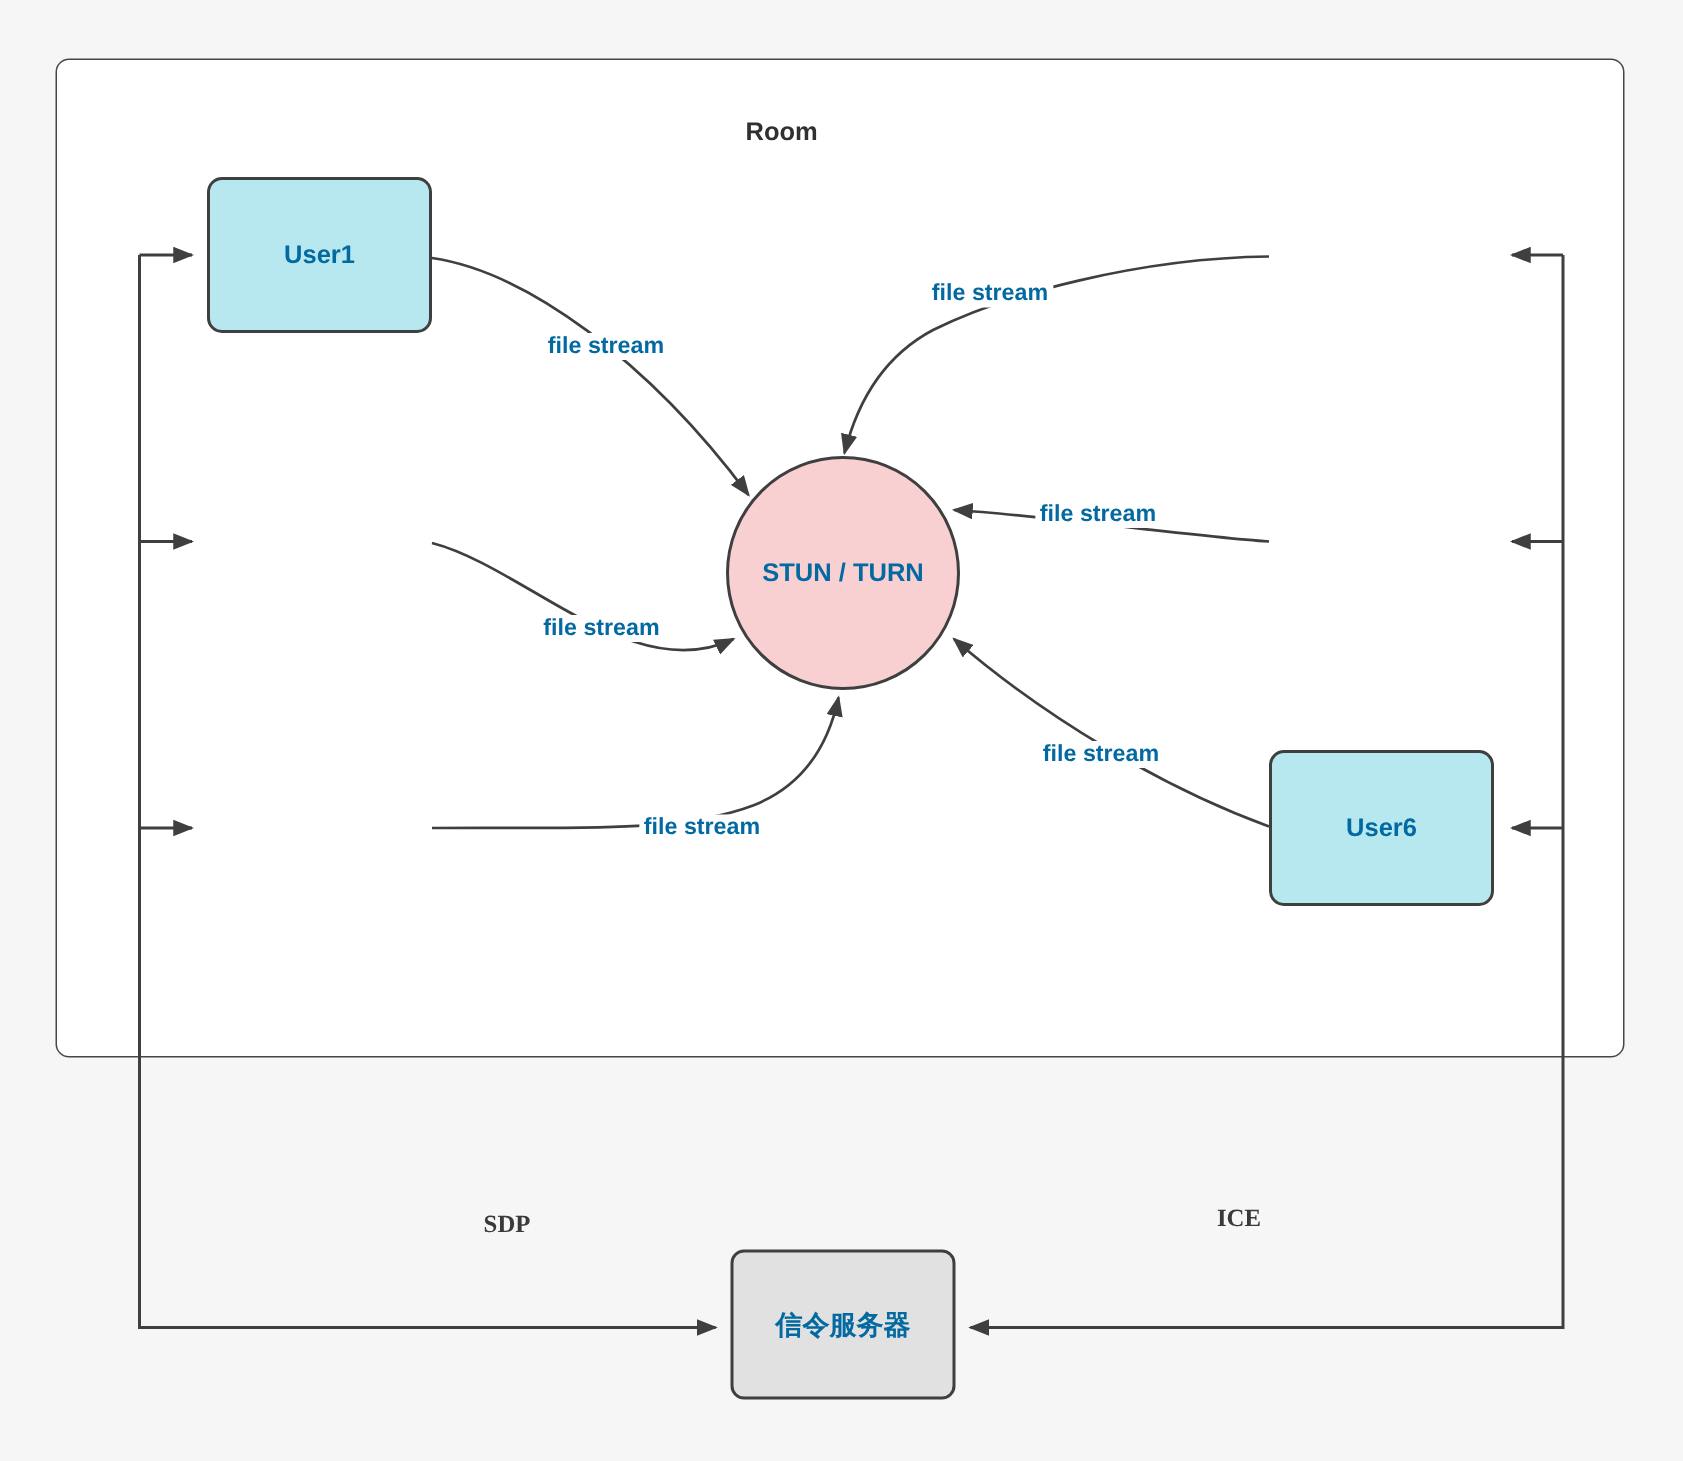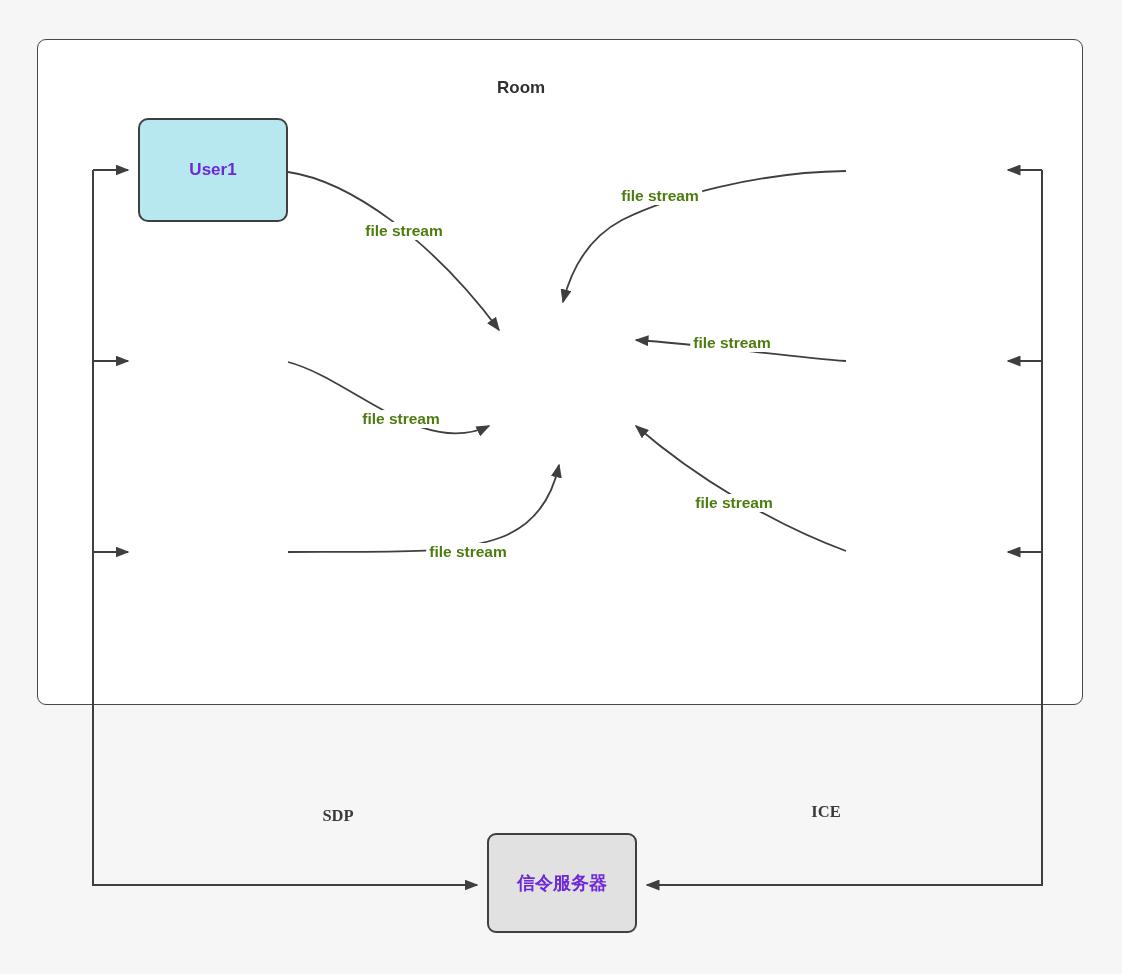--- a/index.html
+++ b/index.html
@@ -26,21 +26,21 @@
     position:absolute;
     left:497px;top:78px;
     width:130px;
     font-size:17px;font-weight:bold;color:#303030;
   }
   svg.wires{position:absolute;left:0;top:0;}
   .node{
     position:absolute;
     display:flex;align-items:center;justify-content:center;
     box-sizing:border-box;
-    font-size:17px;font-weight:bold;color:#6d28d9;
+    font-size:17px;font-weight:bold;color:#0369a1;
     text-align:left;
   }
   .user{
     width:150px;height:104px;
     background:#b7e8ef;
     border:2px solid #3f3f3f;
     border-radius:10px;
   }
   .circle{
     width:156px;height:156px;
@@ -53,21 +53,21 @@
     background:#e1e1e1;
     border:2px solid #3f3f3f;
     border-radius:9px;
     font-size:18px;
   }
   .edge-label{
     position:absolute;
     transform:translate(-50%,-50%);
     background:#ffffff;
     padding:0 3px;
-    font-size:15.5px;font-weight:bold;color:#4d7c0f;
+    font-size:15.5px;font-weight:bold;color:#0369a1;
     white-space:nowrap;
   }
   .zone-label{
     position:absolute;
     transform:translate(-50%,-50%);
     font-size:16.5px;font-weight:bold;color:#3a3a3a;
     white-space:nowrap;
     font-family:Liberation Serif, serif;
   }
 </style>
@@ -104,21 +104,27 @@
       <path d="M288,552 C380,551 452,556 502,537 C535,524 552,498 559,465" marker-end="url(#arrow)"></path>
       <path d="M846,171 C760,172 670,196 622,220 C590,237 572,266 563,302" marker-end="url(#arrow)"></path>
       <path d="M846,361 C790,357 700,344 636,340" marker-end="url(#arrow)"></path>
       <path d="M846,551 C775,525 696,478 636,426" marker-end="url(#arrow)"></path>
     </g>
   </svg>
 
   <div class="node user" style="left:138px;top:118px">
     <span>User1</span>
   </div>
+  <div class="node user" style="left:846px;top:500px">
+    <span>User6</span>
+  </div>
 
+  <div class="node circle" style="left:484px;top:304px">
+    <span>STUN / TURN</span>
+  </div>
 
   <div class="node signal" style="left:487px;top:833px">
     <span>信令服务器</span>
   </div>
 
   <span class="edge-label" style="left:404px;top:231px">file stream</span>
   <span class="edge-label" style="left:401px;top:419px">file stream</span>
   <span class="edge-label" style="left:468px;top:552px">file stream</span>
   <span class="edge-label" style="left:660px;top:196px">file stream</span>
   <span class="edge-label" style="left:732px;top:343px">file stream</span>

